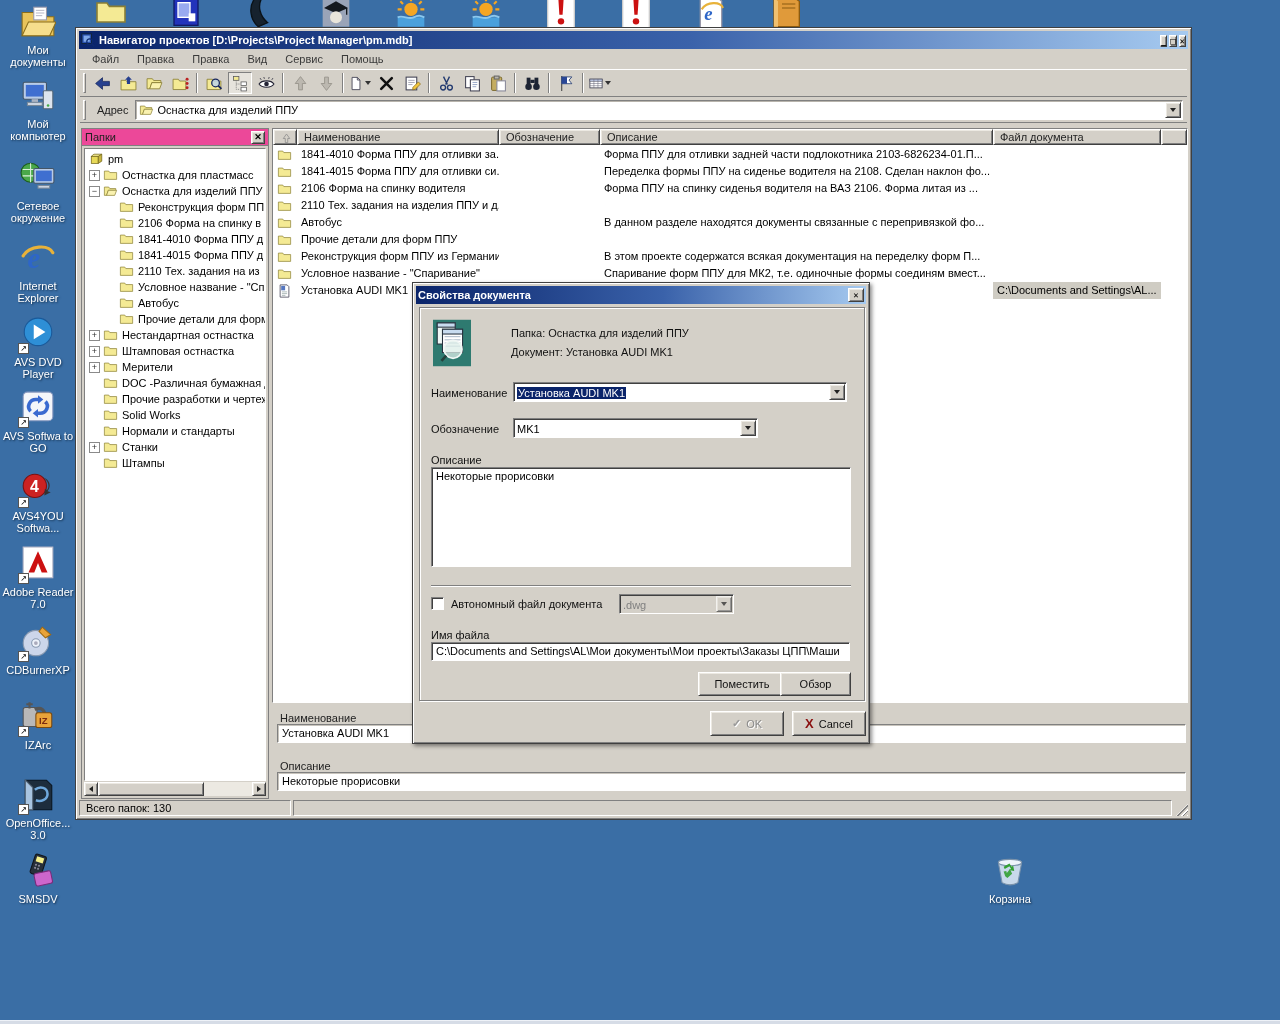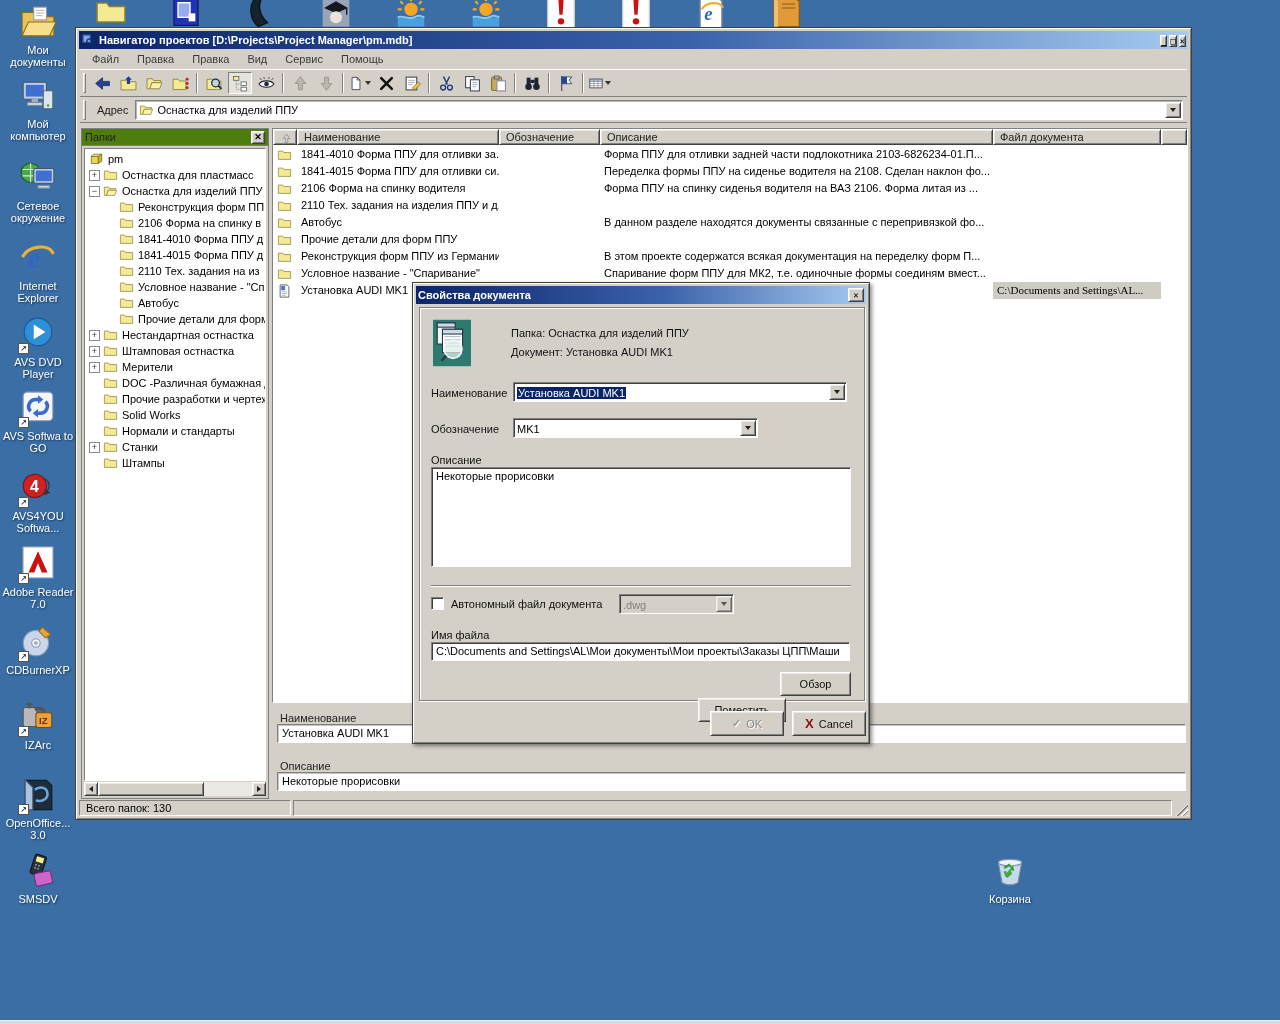--- a/index.html
+++ b/index.html
@@ -37,21 +37,21 @@
   .tbtn.pressed { border-color:#808080 #fff #fff #808080; background:#e6e3dc; }
   .tbtn.disabled { opacity:.85; }
   .caret { width:0; height:0; border-left:3px solid transparent; border-right:3px solid transparent; border-top:4px solid #333; margin-left:2px; }
   .addressbar { position:absolute; left:4px; top:70px; right:4px; height:25px; display:flex; align-items:center; border-bottom:1px solid #808080; }
   .addr-label { margin:0 6px 0 8px; color:#222; }
   .addr-combo { flex:1; height:20px; display:flex; align-items:center; gap:4px; padding-left:3px; margin-right:4px; position:relative; }
   .drop-btn { position:absolute; right:1px; top:1px; bottom:1px; width:16px; display:flex; align-items:center; justify-content:center; }
 
   
   .folders-panel { left:5px; top:100px; width:188px; height:671px; background:#d4d0c8; border:1px solid #808080; }
-  .fp-header { height:17px; display:flex; align-items:center; padding:0 3px; border-bottom:1px solid #808080; background:#4d7c0f; }
+  .fp-header { height:17px; display:flex; align-items:center; padding:0 3px; border-bottom:1px solid #808080; background:#ec4899; }
   .fp-title { flex:1; color:#222; }
   .fp-close { width:14px; height:13px; text-align:center; line-height:11px; font-size:9px; font-weight:bold; }
   .fp-tree { position:absolute; left:2px; top:19px; right:2px; bottom:17px; background:#fff; border:1px solid; border-color:#808080 #fff #fff #808080; overflow:hidden; padding-top:2px; }
   .tree-row { height:16px; display:flex; align-items:center; white-space:nowrap; overflow:hidden; }
   .tree-row .exp { width:11px; height:11px; min-width:11px; background:#fff; border:1px solid #8a8a8a; font-size:9px; line-height:9px; text-align:center; margin-right:3px; color:#333; }
   .tree-row .exp-empty { width:14px; min-width:14px; }
   .tree-row .icon { width:15px; height:14px; min-width:15px; margin-right:4px; }
   .fp-hscroll { position:absolute; left:2px; bottom:2px; right:2px; height:14px; background:#ece9e2; display:flex; }
   .sc-btn { width:14px; height:14px; display:flex; align-items:center; justify-content:center; }
   .sc-thumb { width:58%; height:14px; }
@@ -658,21 +658,21 @@
           </div>
           <div class="lrow">
             <span class="lcell" style="width: 24px;"><span class="icon" style="width: 15px; height: 14px;"><svg viewBox="0 0 16 16">
                   <path d="M3 1h8l2 2v12H3z" fill="#fff" stroke="#556"></path>
                   <rect x="4.2" y="2.2" width="4.5" height="5" fill="#5577c0"></rect>
                   <path d="M5 9h6M5 11h6M5 13h4" stroke="#9aa" stroke-width=".9"></path>
                 </svg></span></span>
             <span class="lcell" style="width: 202px;">Установка AUDI MK1</span>
             <span class="lcell" style="width: 101px;"></span>
             <span class="lcell" style="width: 393px;"></span>
-            <span class="lcell cell-sel" style="width: 168px; font-family: Liberation Serif, serif;">C:\Documents and Settings\AL...</span>
+            <span class="lcell cell-sel" style="width: 168px;">C:\Documents and Settings\AL...</span>
           </div>
         </div>
     </div>
 
     <div class="abs bottom-panel">
       <span class="bp-label" style="top:6px;">Наименование</span>
       <div class="bp-field" style="top:18px;">Установка AUDI MK1</div>
       <span class="bp-label" style="top:54px;">Описание</span>
       <div class="bp-field" style="top:66px;">Некоторые прорисовки</div>
     </div>
@@ -730,21 +730,21 @@
     <div class="combo disabled" style="left:206px; top:311px; width:115px;">
       <span>.dwg</span>
       <span class="drop-btn raised" style="opacity:.7;">
           <span class="tri-d"></span>
         </span>
     </div>
 
     <div class="dlg-label" style="left:18px; top:346px;">Имя файла</div>
     <div class="textbox" style="left:18px; top:359px; width:419px; height:19px; padding-top:2px; white-space:nowrap; overflow:hidden;">C:\Documents and Settings\AL\Мои документы\Мои проекты\Заказы ЦПП\Маши</div>
 
-    <div class="pushbtn" style="left:285px; top:389px; width:88px; height:24px;margin-top:26px;">
+    <div class="pushbtn" style="left:285px; top:389px; width:88px; height:24px;">
       <span>Поместить</span>
     </div>
     <div class="pushbtn" style="left:367px; top:389px; width:71px; height:24px;">
       <span>Обзор</span>
     </div>
 
     <div class="pushbtn disabled" style="left:297px; top:428px; width:74px; height:25px;">
       <span class="ok-check">✓</span>
       <span>OK</span>
     </div>

